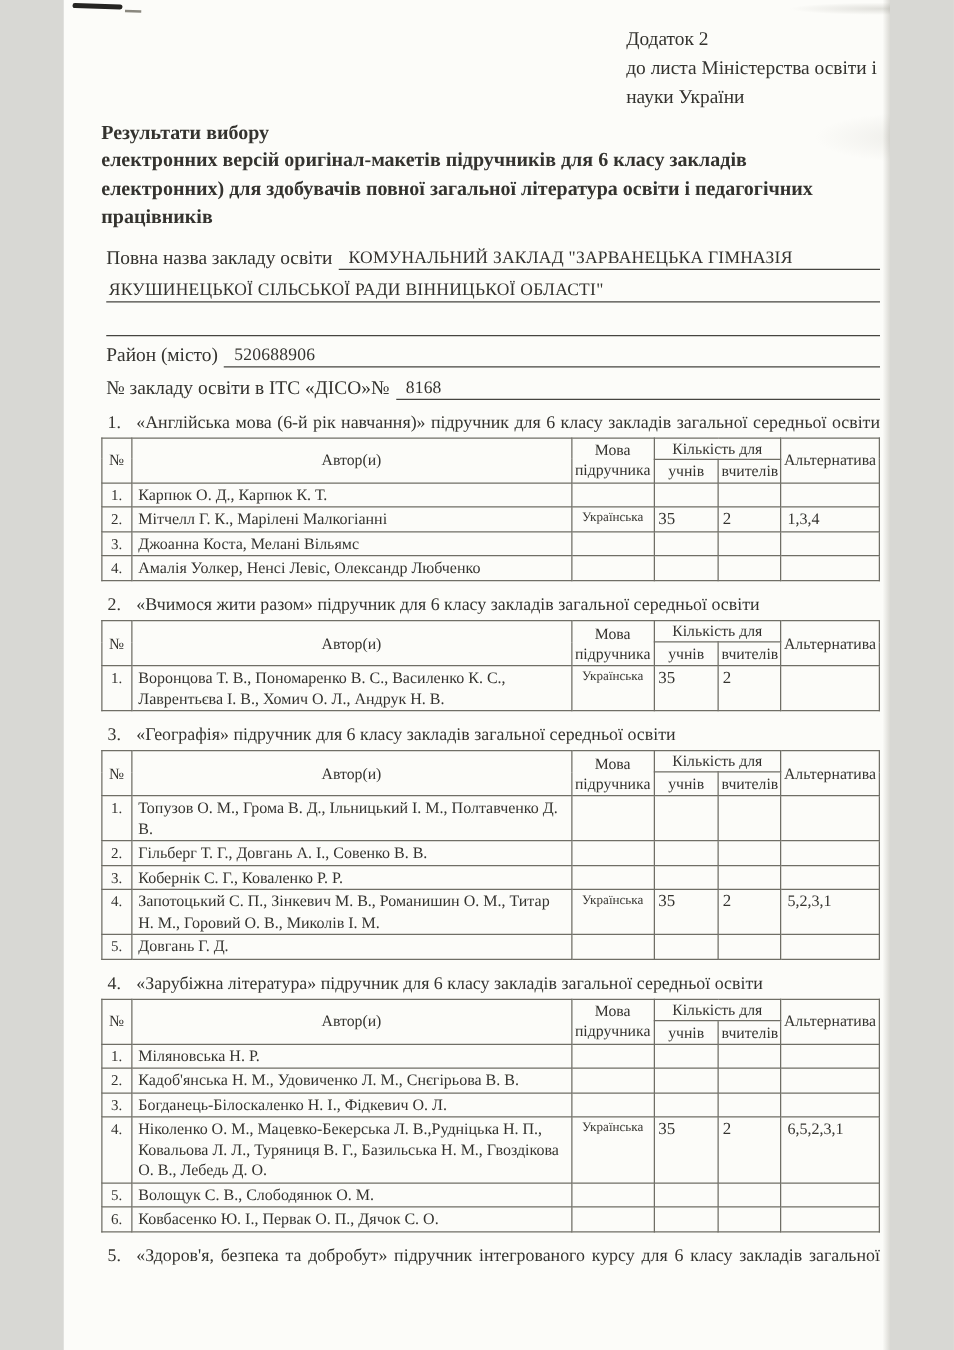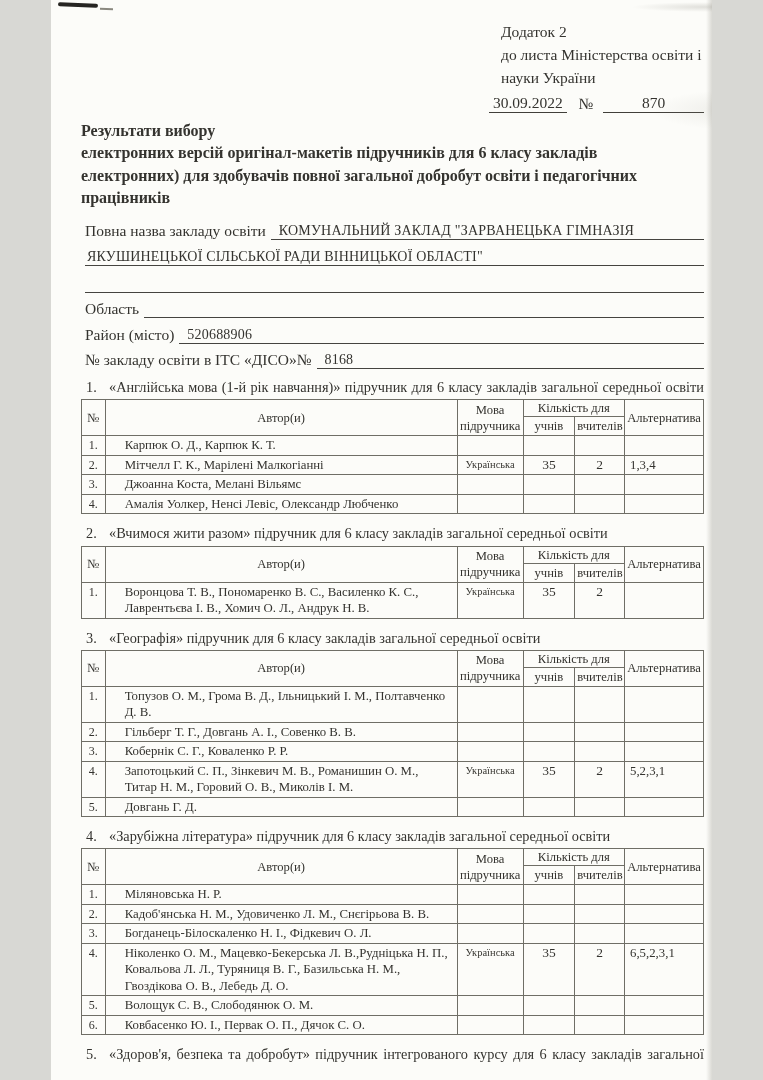--- a/index.html
+++ b/index.html
@@ -70,85 +70,76 @@
   th,td{border:1px solid #6f6e66; overflow:hidden;}
   thead th{
     font-weight:normal; font-size:12.6px; line-height:16px;
     text-align:center; vertical-align:middle; padding:0 2px;
   }
   thead tr:first-child{height:17px;}
   thead tr:last-child{height:19px;}
   tbody tr{height:19px;}
   td{font-size:12.8px; line-height:16.5px; padding:1px 3px; vertical-align:top;}
   td.num{text-align:center; font-size:12px; padding:1px 0;}
-  td.authors{padding-left:19px;}
+  td.authors{padding-left:5px;}
   td.lang{text-align:center; font-size:10.5px; color:#3a3934;}
-  td.students,td.teachers{text-align:center; font-size:13.5px;}
+  td.students,td.teachers{text-align:left; font-size:13.5px;}
   td.alt{padding-left:5px;margin-left:16px;}
 </style>
 </head>
 <body>
 
 <div class="page">
   <div class="scratch"></div>
   <div class="scratch-tail"></div>
   <div class="smudge1"></div>
   <div class="smudge2"></div>
 
   <div class="content">
 
     <div class="hdr">
       <div class="hdr-line">Додаток 2</div>
       <div class="hdr-line">до листа Міністерства освіти і</div>
       <div class="hdr-line">науки України</div>
     </div>
-    <div class="dateline">
-      <span class="u-date">30.09.2022</span>
-      <span class="no-sign">№</span>
-      <span class="u-num">870</span>
-    </div>
 
     <div class="title">
       <div>Результати вибору</div>
       <div>електронних версій оригінал-макетів підручників для 6 класу закладів</div>
-      <div>електронних) для здобувачів повної загальної добробут освіти і педагогічних</div>
+      <div>електронних) для здобувачів повної загальної література освіти і педагогічних</div>
       <div>працівників</div>
     </div>
 
     <div class="form">
       <div class="fline">
         <span class="flabel">Повна назва закладу освіти</span>
         <span class="ffill"><span class="fval">КОМУНАЛЬНИЙ ЗАКЛАД "ЗАРВАНЕЦЬКА ГІМНАЗІЯ</span></span>
       </div>
       <div class="fline">
         <span class="ffill"><span class="fval noindent">ЯКУШИНЕЦЬКОЇ СІЛЬСЬКОЇ РАДИ ВІННИЦЬКОЇ ОБЛАСТІ"</span></span>
       </div>
       <div class="fline gap">
         <span class="ffill"></span>
       </div>
       <div class="fline">
-        <span class="flabel">Область</span>
-        <span class="ffill"></span>
-      </div>
-      <div class="fline">
         <span class="flabel">Район (місто)</span>
         <span class="ffill"><span class="fval">520688906</span></span>
       </div>
       <div class="fline">
         <span class="flabel">№ закладу освіти в ІТС «ДІСО»№</span>
         <span class="ffill"><span class="fval">8168</span></span>
       </div>
     </div>
 
     <div>
   <div class="section first">
     <div class="sheading">
       <span class="snum">1.</span>
       <div class="stext">
-              <div class="jl">«Англійська мова (1-й рік навчання)» підручник для 6 класу закладів загальної середньої освіти</div>
+              <div class="jl">«Англійська мова (6-й рік навчання)» підручник для 6 класу закладів загальної середньої освіти</div>
             </div>
     </div>
     <table>
       <colgroup>
         <col style="width:3.8%">
               <col style="width:56.6%">
               <col style="width:10.6%">
         <col style="width:8.3%">
               <col style="width:8.0%">
               <col style="width:12.7%">

